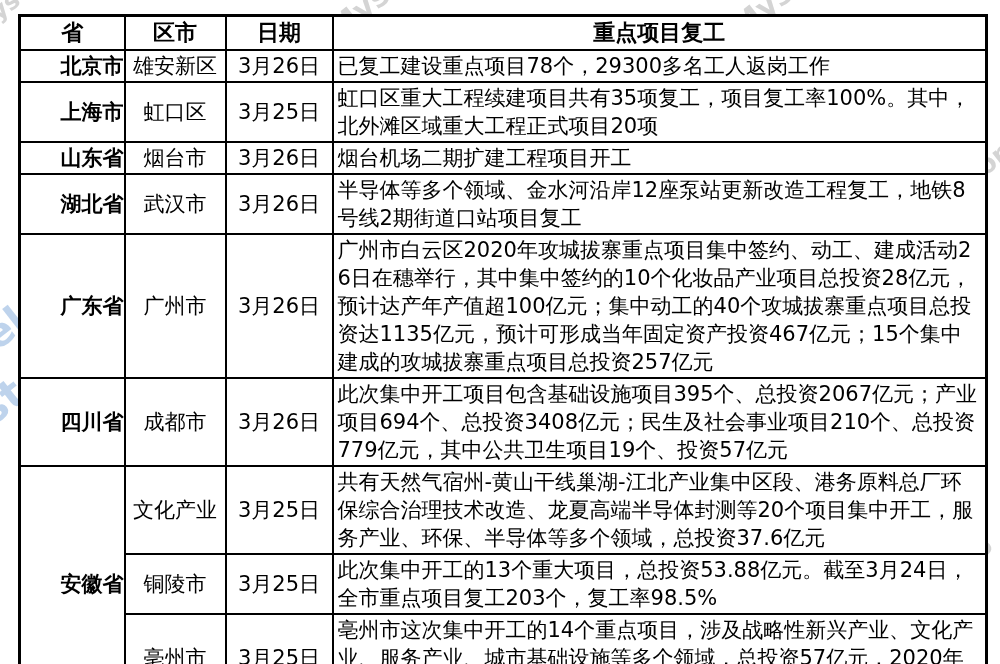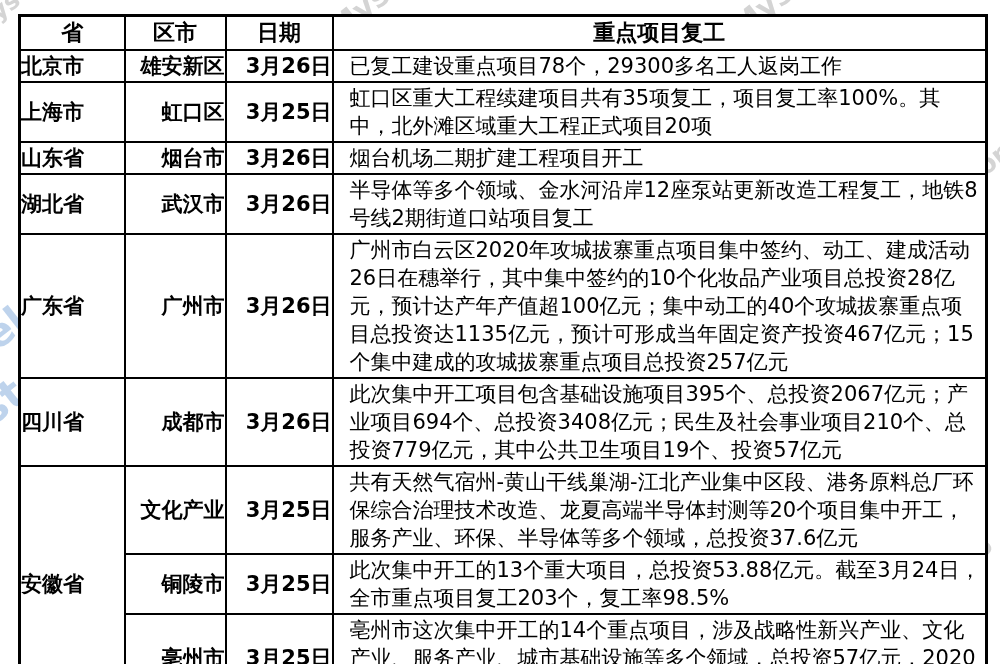--- a/index.html
+++ b/index.html
@@ -39,32 +39,32 @@
   th.h {
     font-size: 22px;
     font-weight: bold;
     text-align: center;
     height: 30px;
     padding: 1px 0;
   }
   td.province {
     font-size: 21px;
     font-weight: bold;
-    text-align: left;
+    text-align: right;
   }
   td.city, td.date {
     font-size: 21px;
-    font-weight: bold;
-    text-align: right;
+    font-weight: normal;
+    text-align: center;
   }
   td.detail {
     font-size: 21px;
     line-height: 28px;
     text-align: left;
-    padding: 1px 4px 1px 16px;
+    padding: 1px 4px 1px 4px;
     word-break: break-all;
   }
 </style>
 </head>
 <body>
 
 <span class="wm wm-gray" style="left:325px; top:-6px;  font-size:30px;">Mys</span>
 <span class="wm wm-gray" style="left:728px; top:-8px;  font-size:30px;">Mys</span>
 <span class="wm wm-gray" style="left:962px; top:148px; font-size:26px;">con</span>
 <span class="wm wm-blue" style="left:-24px; top:368px; font-size:42px;">ste</span>

